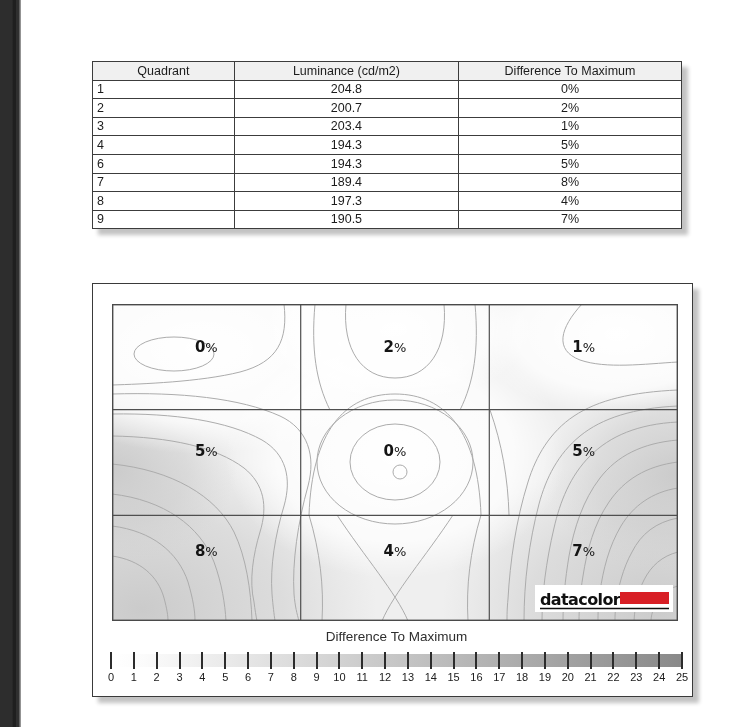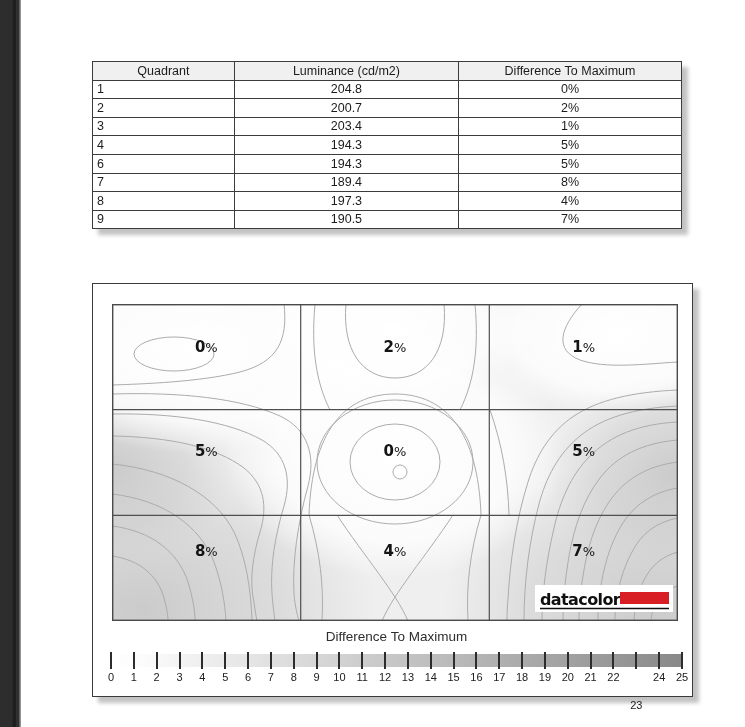--- a/index.html
+++ b/index.html
@@ -243,19 +243,19 @@
         <span class="scale-num" style="left: 52%;">13</span>
         <span class="scale-num" style="left: 56%;">14</span>
         <span class="scale-num" style="left: 60%;">15</span>
         <span class="scale-num" style="left: 64%;">16</span>
         <span class="scale-num" style="left: 68%;">17</span>
         <span class="scale-num" style="left: 72%;">18</span>
         <span class="scale-num" style="left: 76%;">19</span>
         <span class="scale-num" style="left: 80%;">20</span>
         <span class="scale-num" style="left: 84%;">21</span>
         <span class="scale-num" style="left: 88%;">22</span>
-        <span class="scale-num" style="left: 92%; margin-top: 28px;">23</span>
+        <span class="scale-num" style="left: 92%;">23</span>
         <span class="scale-num" style="left: 96%; text-align: center;">24</span>
         <span class="scale-num" style="left: 100%;">25</span>
       </div>
 
   </div>
 </div>
 
 </body></html>

